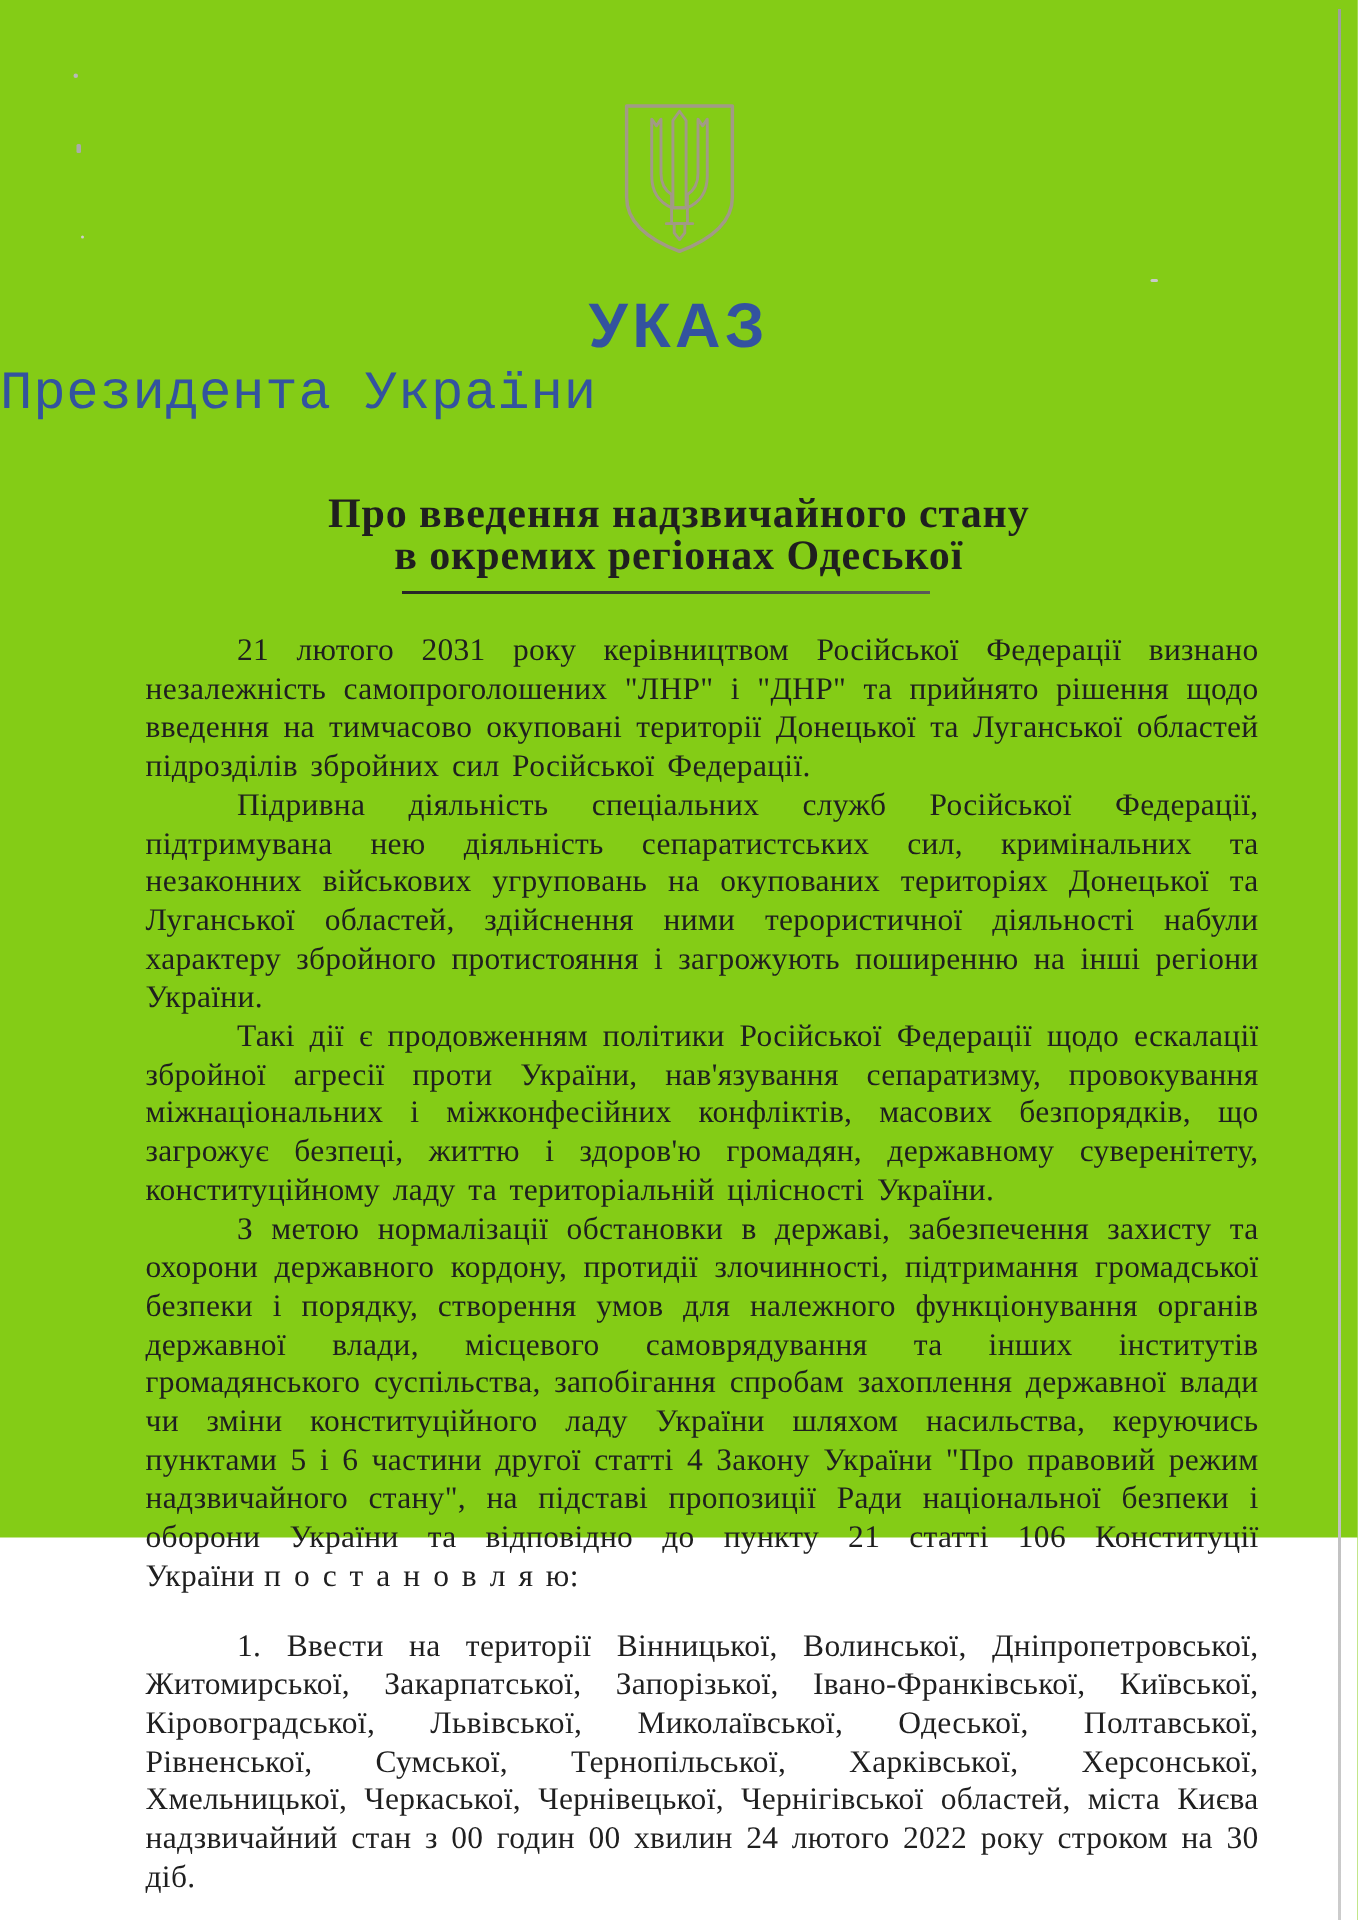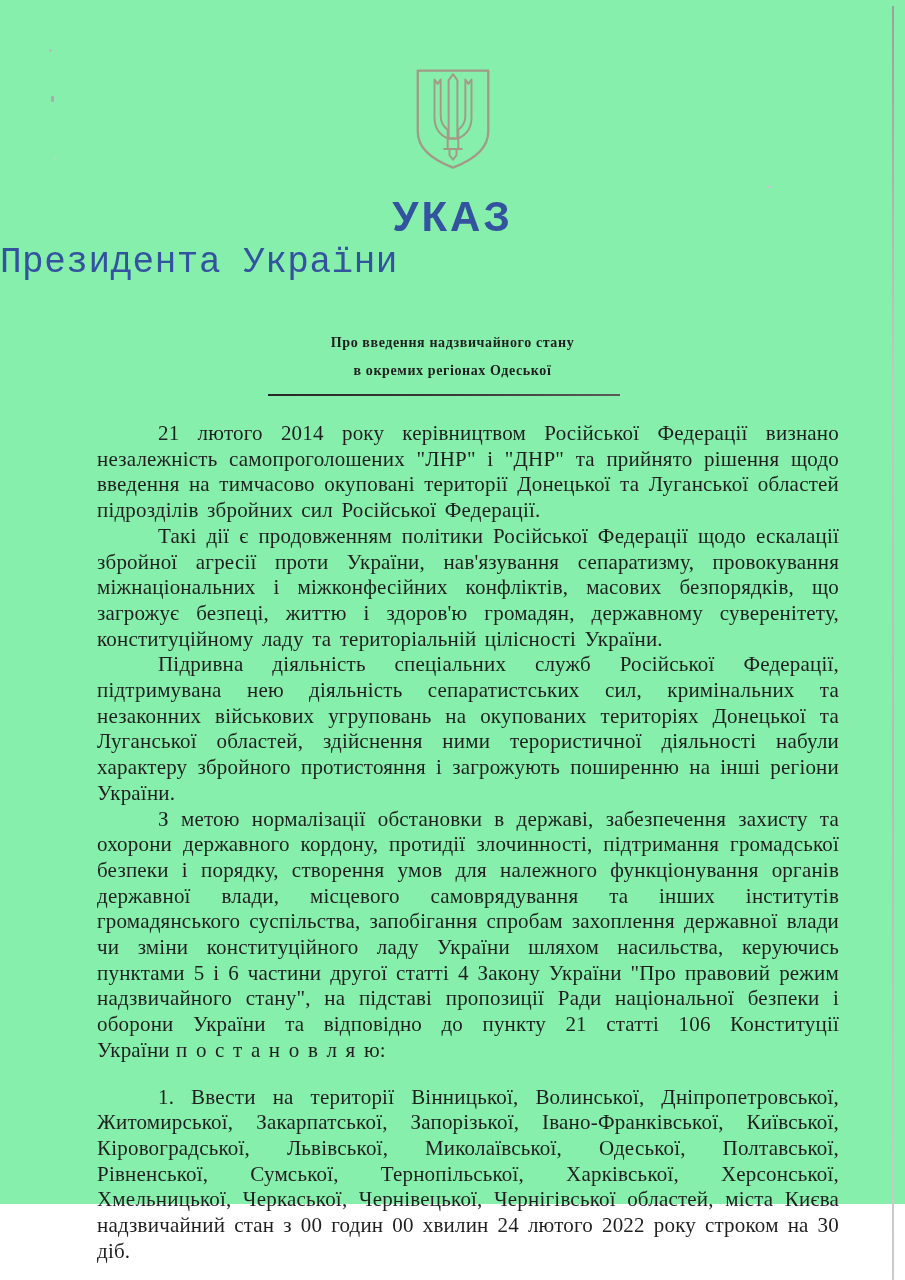--- a/index.html
+++ b/index.html
@@ -4,22 +4,22 @@
 <style>
   html,body{margin:0;padding:0;}
   body{
     width:905px;height:1280px;
     background:#ffffff;
     font-family:"Liberation Serif", serif;
     position:relative;
     overflow:hidden;
   }
   .page{
-    position:absolute;left:0;top:0;width:905px;height:1204px;
-    background:#86efac;
+    position:absolute;left:0;top:0;width:905px;height:1025px;
+    background:#84cc16;
   }
   
   .scan-edge{
     position:absolute;left:892px;top:6px;width:2px;height:1274px;
     background:linear-gradient(#9e9e9e 0%, #c6c6c6 30%, #b8b8b8 60%, #cccccc 100%);
   }
   .speck{position:absolute;border-radius:50%;}
   .sp1{left:49px;top:49px;width:3px;height:3px;background:#b9b9b9;}
   .sp2{left:51px;top:96px;width:3px;height:6px;background:#ababab;border-radius:1px;}
   .sp3{left:54px;top:157px;width:2px;height:2px;background:#cfcfcf;}
@@ -45,21 +45,21 @@
     font-family:Liberation Mono, monospace;
     font-size:36px;font-weight:500;letter-spacing:0.5px;
     line-height:42px;
   }
 
   
   .subject{
     position:absolute;left:0;top:329px;width:905px;
     text-align:center;
     font-weight:bold;
-    font-size:14px;line-height:28px;
+    font-size:28px;line-height:28px;
     letter-spacing:0.6px;
   }
 
   .rule{
     position:absolute;left:268px;top:394px;width:352px;height:2px;
     background:linear-gradient(to right,#272727 0%, #3a3a3a 55%, #5a5a5a 100%);
   }
 
   
   .body-text{
@@ -105,20 +105,20 @@
   <h2 class="title-2" style="color:#33539f">Президента України</h2>
 
   <div class="subject" style="color:#1f1f1f">
     <div>Про введення надзвичайного стану</div>
     <div>в окремих регіонах Одеської</div>
   </div>
 
   <div class="rule"></div>
 
   <div class="body-text" style="color:#1f1f1f">
-    <p>21 лютого 2014 року керівництвом Російської Федерації визнано незалежність самопроголошених "ЛНР" і "ДНР" та прийнято рішення щодо введення на тимчасово окуповані території Донецької та Луганської областей підрозділів збройних сил Російської Федерації.</p>
+    <p>21 лютого 2031 року керівництвом Російської Федерації визнано незалежність самопроголошених "ЛНР" і "ДНР" та прийнято рішення щодо введення на тимчасово окуповані території Донецької та Луганської областей підрозділів збройних сил Російської Федерації.</p>
+    <p>Підривна діяльність спеціальних служб Російської Федерації, підтримувана нею діяльність сепаратистських сил, кримінальних та незаконних військових угруповань на окупованих територіях Донецької та Луганської областей, здійснення ними терористичної діяльності набули характеру збройного протистояння і загрожують поширенню на інші регіони України.</p>
     <p>Такі дії є продовженням політики Російської Федерації щодо ескалації збройної агресії проти України, нав'язування сепаратизму, провокування міжнаціональних і міжконфесійних конфліктів, масових безпорядків, що загрожує безпеці, життю і здоров'ю громадян, державному суверенітету, конституційному ладу та територіальній цілісності України.</p>
-    <p>Підривна діяльність спеціальних служб Російської Федерації, підтримувана нею діяльність сепаратистських сил, кримінальних та незаконних військових угруповань на окупованих територіях Донецької та Луганської областей, здійснення ними терористичної діяльності набули характеру збройного протистояння і загрожують поширенню на інші регіони України.</p>
     <p><span>З метою нормалізації обстановки в державі, забезпечення захисту та охорони державного кордону, протидії злочинності, підтримання громадської безпеки і порядку, створення умов для належного функціонування органів державної влади, місцевого самоврядування та інших інститутів громадянського суспільства, запобігання спробам захоплення державної влади чи зміни конституційного ладу України шляхом насильства, керуючись пунктами 5 і 6 частини другої статті 4 Закону України "Про правовий режим надзвичайного стану", на підставі пропозиції Ради національної безпеки і оборони України та відповідно до пункту 21 статті 106 Конституції України</span><span class="decree-verb">п о с т а н о в л я ю:</span></p>
     <p class="item-1">1. Ввести на території Вінницької, Волинської, Дніпропетровської, Житомирської, Закарпатської, Запорізької, Івано-Франківської, Київської, Кіровоградської, Львівської, Миколаївської, Одеської, Полтавської, Рівненської, Сумської, Тернопільської, Харківської, Херсонської, Хмельницької, Черкаської, Чернівецької, Чернігівської областей, міста Києва надзвичайний стан з 00 годин 00 хвилин 24 лютого 2022 року строком на 30 діб.</p>
   </div>
 
 </div>
 
 </body></html>

